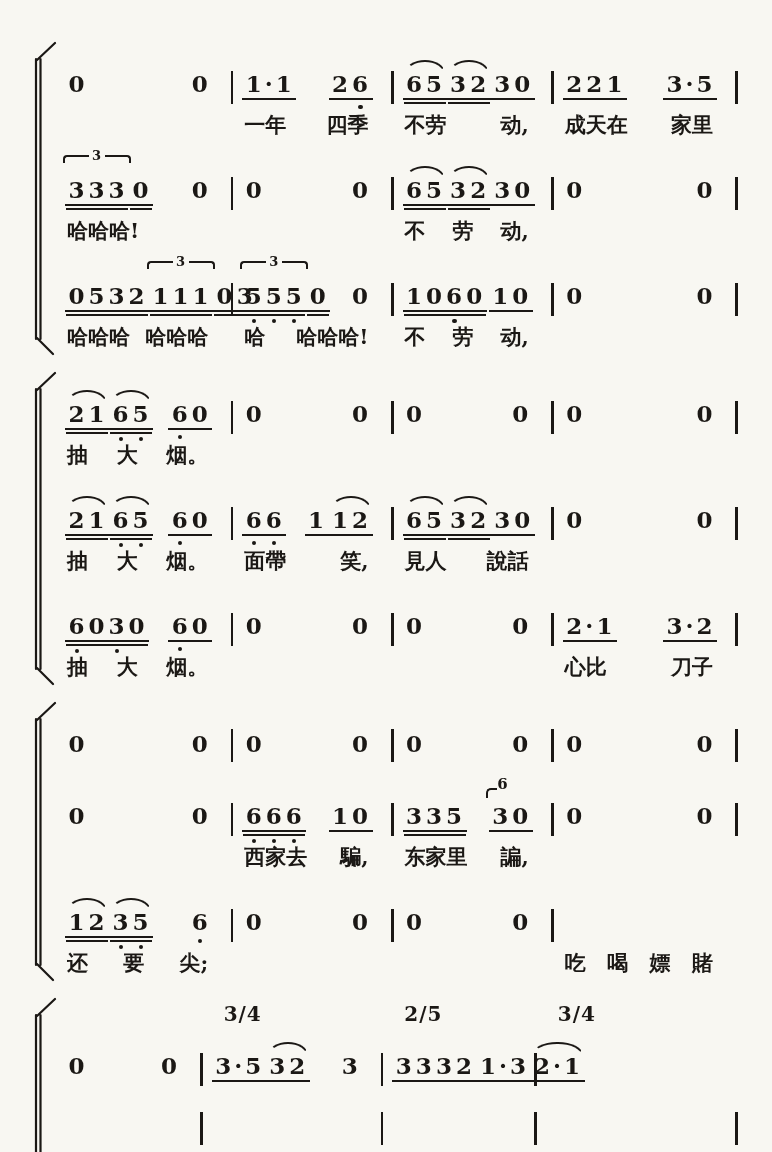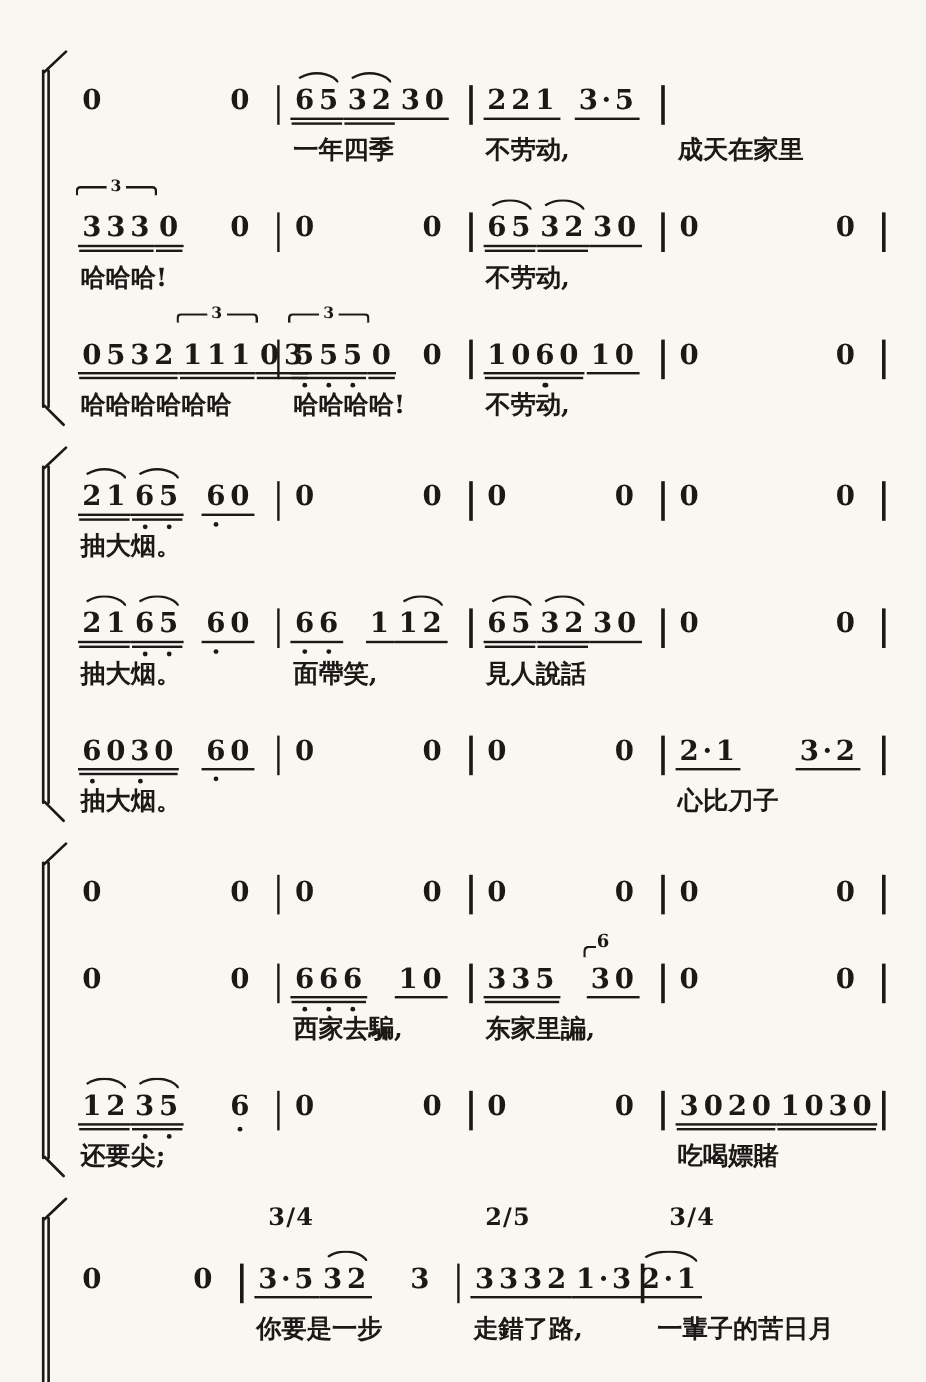--- a/index.html
+++ b/index.html
@@ -69,21 +69,21 @@
     content:"";position:absolute;left:-11px;top:11px;width:9px;height:8px;
     border-top:2px solid var(--ink,#1b1815);border-left:2px solid var(--ink,#1b1815);
     border-top-left-radius:5px;
   }
   .lyrics-row{margin:0 0 8px 0;}
   .lcell{
     display:flex;align-items:flex-start;padding:2px 24px 2px 12px;min-height:32px;
     font-size:21px;font-weight:700;line-height:30px;
     font-family:"DejaVu Serif","Liberation Serif",serif;
   }
-  .lcell.multi{justify-content:flex-start;}
+  .lcell.multi{justify-content:space-between;}
   .lchunk{white-space:nowrap;}
   .ts-row{margin:2px 0 2px 0;}
   .ts-label{
     font-size:20px;font-weight:700;padding-left:22px;line-height:24px;letter-spacing:1px;
   }
   .nolyr{margin-bottom:12px;}
 </style>
 </head>
 <body>
 
@@ -100,20 +100,28 @@
             <div class="measure">
               <span class="grp">
                 <span class="tok u0"><span class="ch">0</span></span>
               </span>
               <span class="grp">
                 <span class="tok u0"><span class="ch">0</span></span>
               </span>
             </div>
             <div class="measure">
               <span class="grp">
+                <span class="tok u1"><span class="ch">1</span><span class="ch dotch">·</span><span class="ch">1</span></span>
+              </span>
+              <span class="grp">
+                <span class="tok u1"><span class="ch">2</span><span class="ch ld">6</span></span>
+              </span>
+            </div>
+            <div class="measure">
+              <span class="grp">
                 <span class="tok u2 slur"><span class="ch">6</span><span class="ch">5</span></span>
                 <span class="tok u2 slur"><span class="ch">3</span><span class="ch">2</span></span>
               </span>
               <span class="grp">
                 <span class="tok u1"><span class="ch">3</span><span class="ch">0</span></span>
               </span>
             </div>
             <div class="measure">
               <span class="grp">
                 <span class="tok u1"><span class="ch">2</span><span class="ch">2</span><span class="ch">1</span></span>
@@ -524,28 +532,20 @@
               </span>
             </div>
             <div class="measure">
               <span class="grp">
                 <span class="tok u0"><span class="ch">0</span></span>
               </span>
               <span class="grp">
                 <span class="tok u0"><span class="ch">0</span></span>
               </span>
             </div>
-            <div class="measure">
-              <span class="grp">
-                <span class="tok u2"><span class="ch">3</span><span class="ch">0</span><span class="ch">2</span><span class="ch">0</span></span>
-              </span>
-              <span class="grp">
-                <span class="tok u2"><span class="ch">1</span><span class="ch">0</span><span class="ch">3</span><span class="ch">0</span></span>
-              </span>
-            </div>
           </div>
           <div class="lyrics-row">
             <div class="lcell multi">
               <span class="lchunk">还</span>
               <span class="lchunk">要</span>
               <span class="lchunk">尖;</span>
             </div>
             <div class="lcell"></div>
             <div class="lcell"></div>
             <div class="lcell multi">
@@ -593,33 +593,20 @@
                 <span class="tok u1"><span class="ch">3</span><span class="ch">3</span><span class="ch">3</span><span class="ch">2</span></span>
               </span>
               <span class="grp">
                 <span class="tok u1"><span class="ch">1</span><span class="ch dotch">·</span><span class="ch">3</span></span>
               </span>
               <span class="grp">
                 <span class="tok u1 slur"><span class="ch">2</span><span class="ch dotch">·</span><span class="ch">1</span></span>
               </span>
             </div>
           </div>
-          <div class="lyrics-row">
-            <div class="lcell"></div>
-            <div class="lcell">
-              <span class="lchunk">你要是一步</span>
-            </div>
-            <div class="lcell multi">
-              <span class="lchunk">走錯</span>
-              <span class="lchunk">了路,</span>
-            </div>
-            <div class="lcell">
-              <span class="lchunk">一輩子的苦日月</span>
-            </div>
-          </div>
         </div>
         <div class="line nolyr">
           <div class="notes-row">
             <div class="measure"></div>
             <div class="measure"></div>
             <div class="measure"></div>
             <div class="measure"></div>
           </div>
         </div>
       </div>

